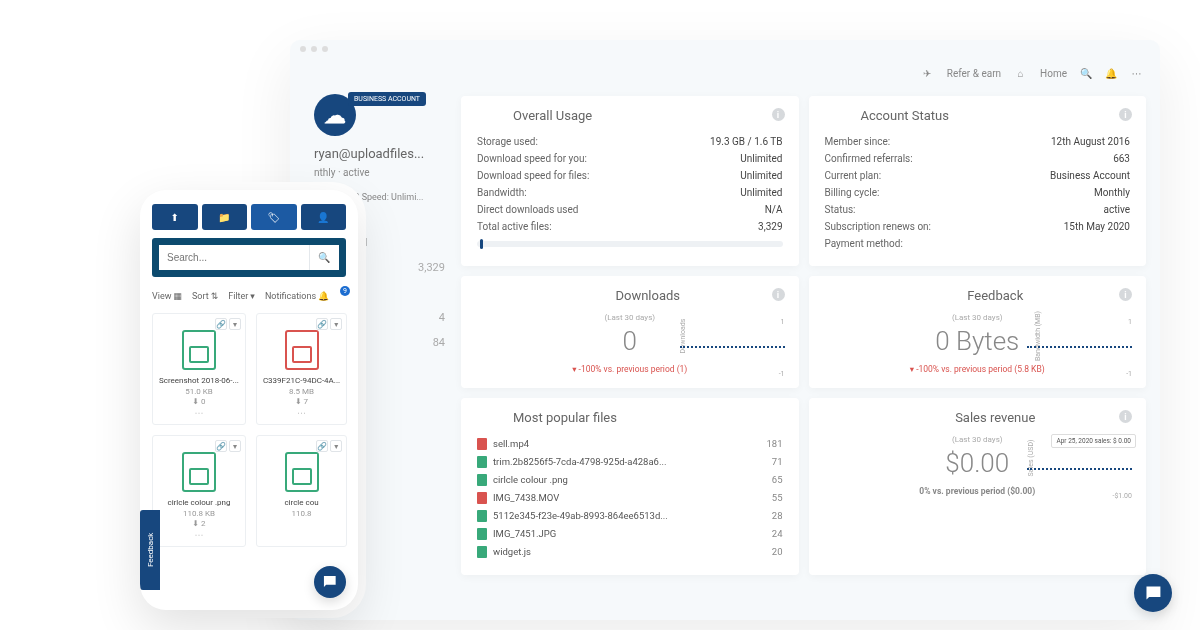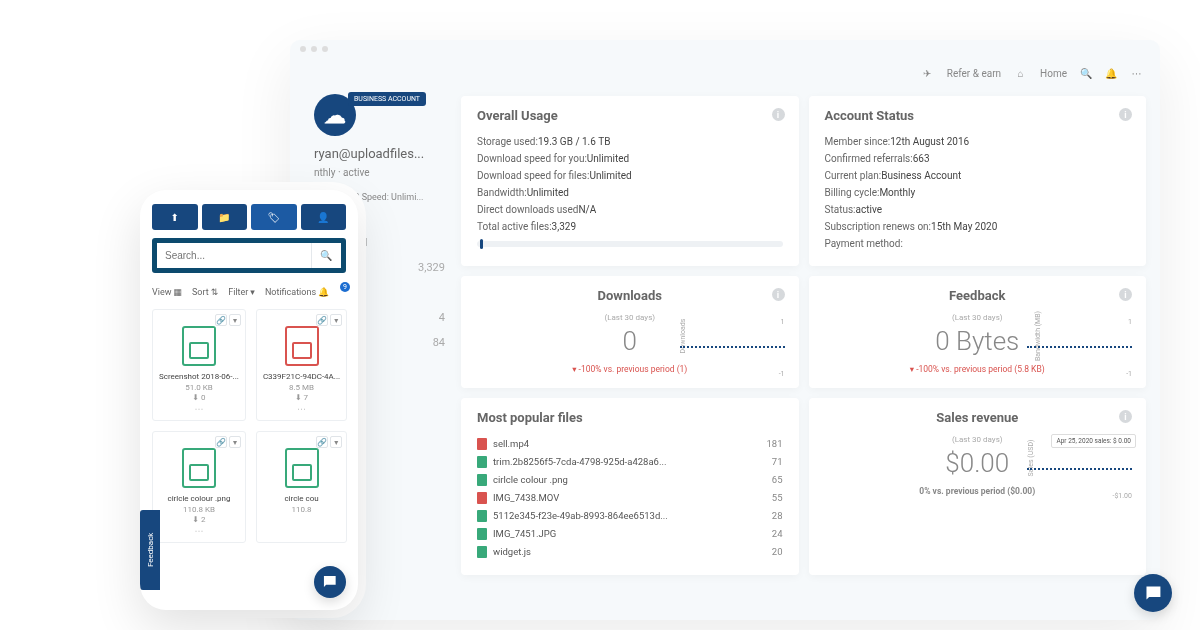--- a/index.html
+++ b/index.html
@@ -95,28 +95,28 @@
     grid-auto-rows: min-content;
     gap: 10px;
   }
   .card {
     background: #fff;
     border-radius: 4px;
     padding: 12px 16px 14px 16px;
     box-shadow: 0 2px 8px rgba(0,0,0,0.04);
     position: relative;
   }
-  .card h3 { font-weight: 700; color: #666; font-size: 13px; margin-bottom: 10px; }
+  .card h3 { font-weight: 400; color: #666; font-size: 13px; margin-bottom: 10px; margin-left: 36px; }
   .info-dot {
     position: absolute; top: 12px; right: 14px;
     width: 13px; height: 13px; border-radius: 50%; background: #d6d9dc;
     display: flex; align-items: center; justify-content: center;
     color: #fff; font-size: 9px; font-weight: 700;
   }
-  .row { display: flex; padding: 3px 0; font-size: 10px; color: #666; }
+  .row { display: flex; justify-content: space-between; padding: 3px 0; font-size: 10px; color: #666; }
   .row .v { color: #444; }
   .progress { height: 6px; background: #eef1f4; border-radius: 4px; margin-top: 6px; position: relative; }
   .progress .knob { position: absolute; left: 1%; top: -2px; width: 3px; height: 10px; background: #17477e; border-radius: 2px; }
 
   .metric-card { text-align: center; }
   .metric-card .big { font-size: 26px; color: #888; font-weight: 300; margin: 4px 0 2px; }
   .metric-card .sub { font-size: 8px; color: #aaa; }
   .metric-card .trend { font-size: 8.5px; margin-top: 8px; }
   .trend.neg { color: #d9534f; }
   .trend.neu { color: #888; font-weight: bold; }
@@ -165,21 +165,21 @@
   }
   .ph-inner { padding: 14px 12px 0 12px; }
   .ph-tabs { display: flex; gap: 4px; }
   .ph-tab {
     flex: 1; height: 26px; border-radius: 3px;
     background: #17477e; color: #fff;
     display: flex; align-items: center; justify-content: center;
   }
   .ph-tab.alt { background: #1c5aa3; }
   .ph-search {
-    margin-top: 8px; display: flex; border: 5px solid #0c4a6e; border-radius: 3px;
+    margin-top: 8px; display: flex; border: 7px solid #0c4a6e; border-radius: 3px;
   }
   .ph-search input {
     flex: 1; border: 0; outline: 0; padding: 7px 8px; font-size: 10px; color: #777;
   }
   .ph-search .sbtn {
     width: 30px; display: flex; align-items: center; justify-content: center;
     border-left: 1px solid #e4e8ec; color: #888;
   }
   .ph-toolbar {
     margin-top: 14px;

